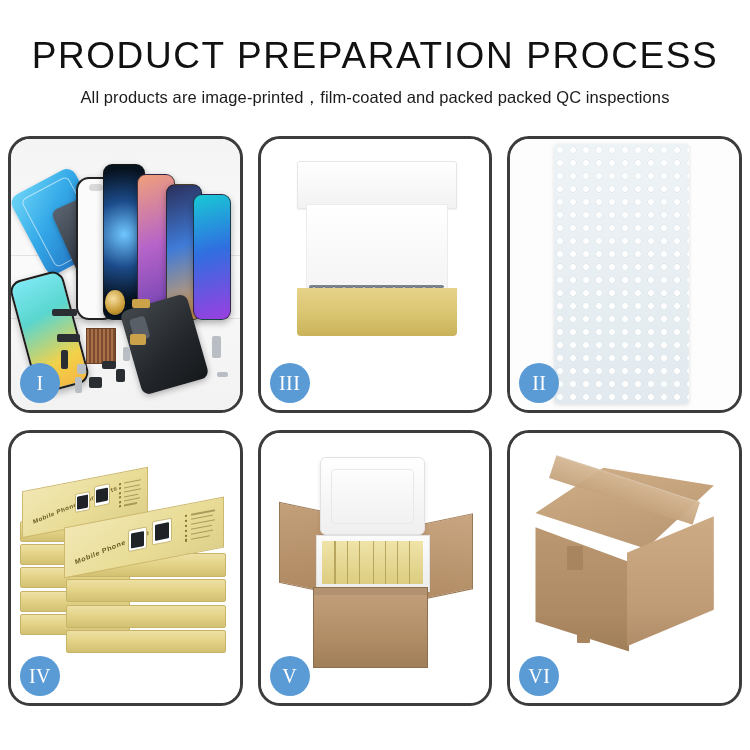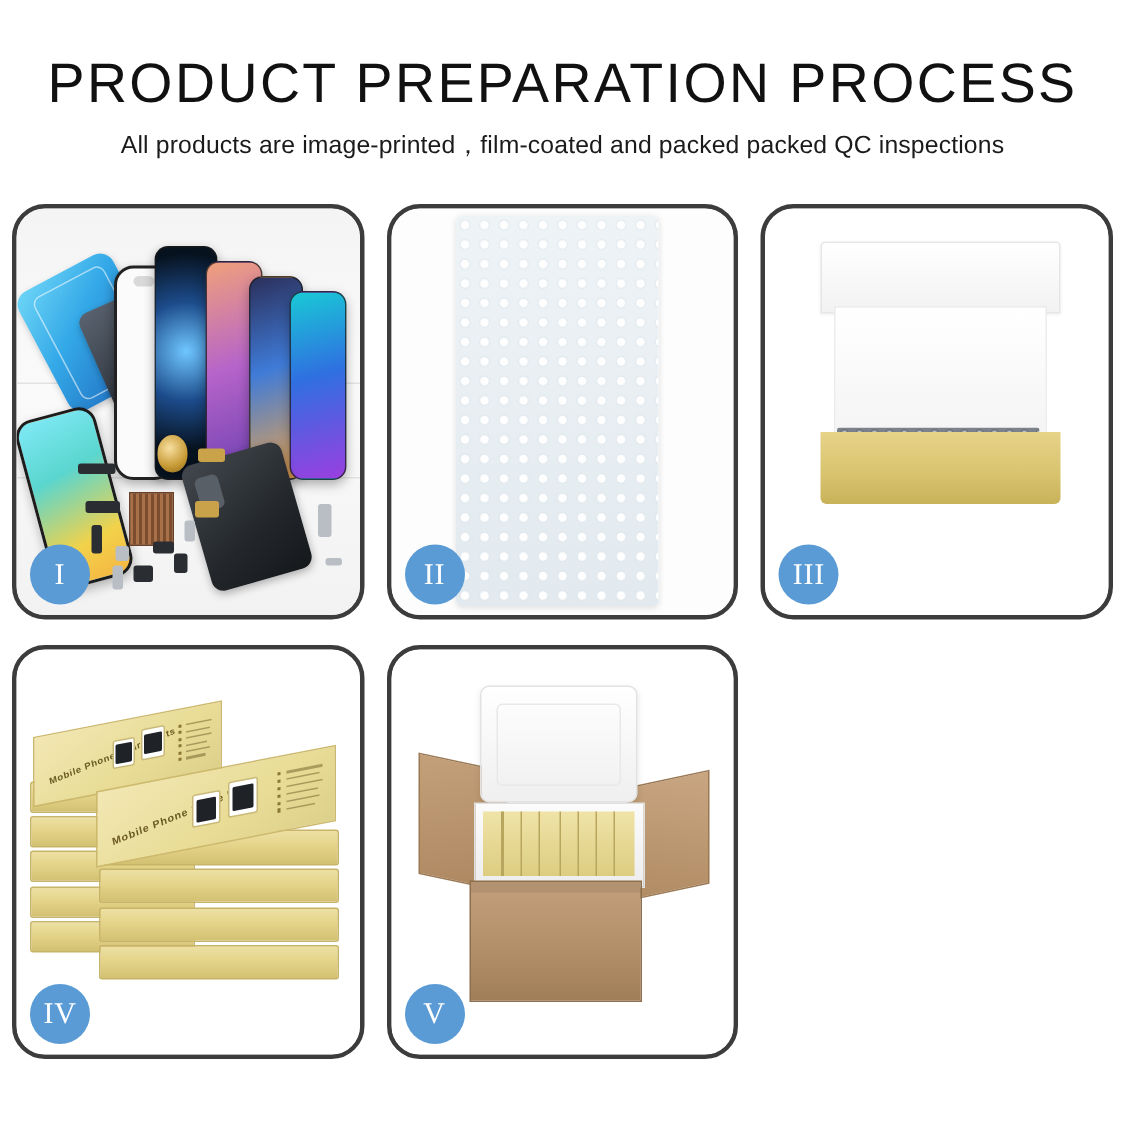--- a/index.html
+++ b/index.html
@@ -328,44 +328,44 @@
         <div class="pbit silver" style="left:49%;top:77%;width:3%;height:5%"></div>
         <div class="pbit" style="left:34%;top:88%;width:6%;height:4%"></div>
         <div class="pbit silver" style="left:28%;top:88%;width:3%;height:6%"></div>
         <div class="pbit silver" style="left:88%;top:73%;width:4%;height:8%"></div>
         <div class="pbit silver" style="left:90%;top:86%;width:5%;height:2%"></div>
       </div>
       <div class="badge">I</div>
     </div>
 
     <div class="panel">
+      <div class="photo p3">
+        <div class="lid"></div>
+        <div class="foam"></div>
+        <div class="tray-inner"></div>
+        <div class="tray-body"></div>
+      </div>
+      <div class="badge">III</div>
+    </div>
+
+    <div class="panel">
       <div class="photo p2">
         <div class="lcd">
           <div class="notch"></div>
         </div>
         <div class="flex"></div>
         <div class="conn" style="left:44%;top:31%;width:10%;height:4%"></div>
         <div class="conn" style="left:45%;top:40%;width:7%;height:3%;background:#e8e0d4"></div>
         <div class="flex-end"></div>
         <div class="conn" style="left:31%;bottom:4%;width:6%;height:9%"></div>
         <div class="conn" style="left:62%;bottom:5%;width:6%;height:8%"></div>
         <div class="pink-tab"></div>
         <div class="bwrap"></div>
       </div>
       <div class="badge">II</div>
-    </div>
-
-    <div class="panel">
-      <div class="photo p3">
-        <div class="lid"></div>
-        <div class="foam"></div>
-        <div class="tray-inner"></div>
-        <div class="tray-body"></div>
-      </div>
-      <div class="badge">III</div>
     </div>
 
     <div class="panel">
       <div class="photo p4">
         <div class="stack">
 
           <div class="kbox" style="left:0%;  top:31%; width:52%; height:9%"></div>
           <div class="kbox" style="left:0%;  top:41%; width:52%; height:9%"></div>
           <div class="kbox" style="left:0%;  top:51%; width:52%; height:9%"></div>
           <div class="kbox" style="left:0%;  top:61%; width:52%; height:9%"></div>
@@ -439,15 +439,27 @@
           <div class="vsep" style="left:50%"></div>
           <div class="vsep" style="left:62%"></div>
           <div class="vsep" style="left:74%"></div>
           <div class="vsep" style="left:86%"></div>
         </div>
         <div class="carton"></div>
       </div>
       <div class="badge">V</div>
     </div>
 
+    <div class="panel">
+      <div class="photo p6">
+        <div class="cshadow"></div>
+        <div class="c-top"></div>
+        <div class="tape"></div>
+        <div class="c-front"></div>
+        <div class="c-side"></div>
+        <div class="ctab" style="left:25%;top:42%;width:7%;height:9%"></div>
+        <div class="ctab" style="left:29%;top:72%;width:6%;height:6%"></div>
+      </div>
+      <div class="badge">VI</div>
+    </div>
 
   </div>
 </div>
 
 </body></html>

